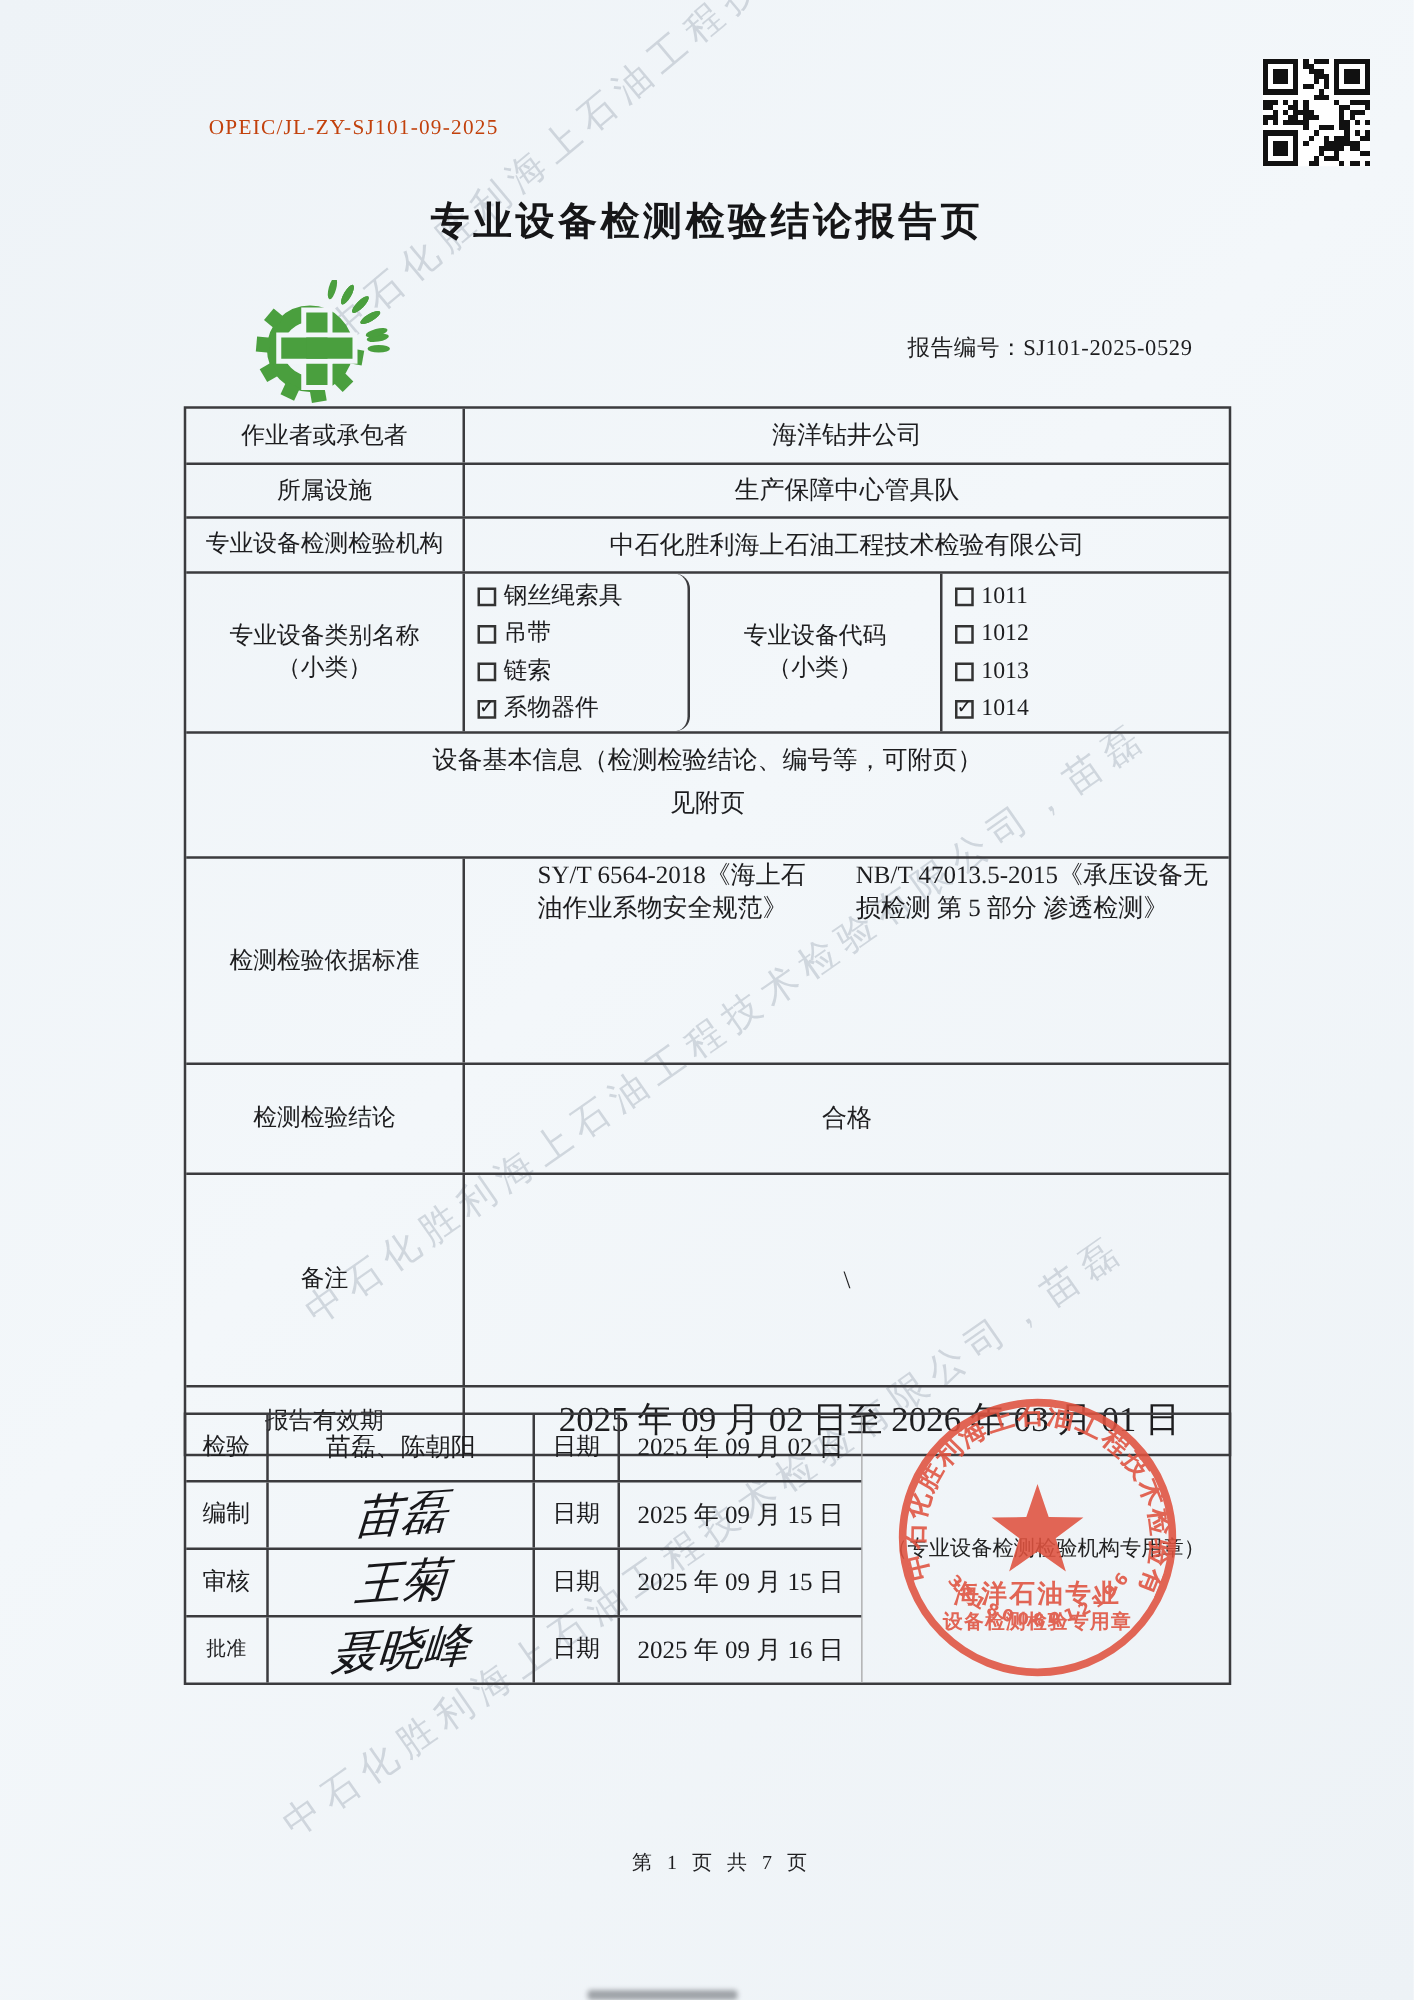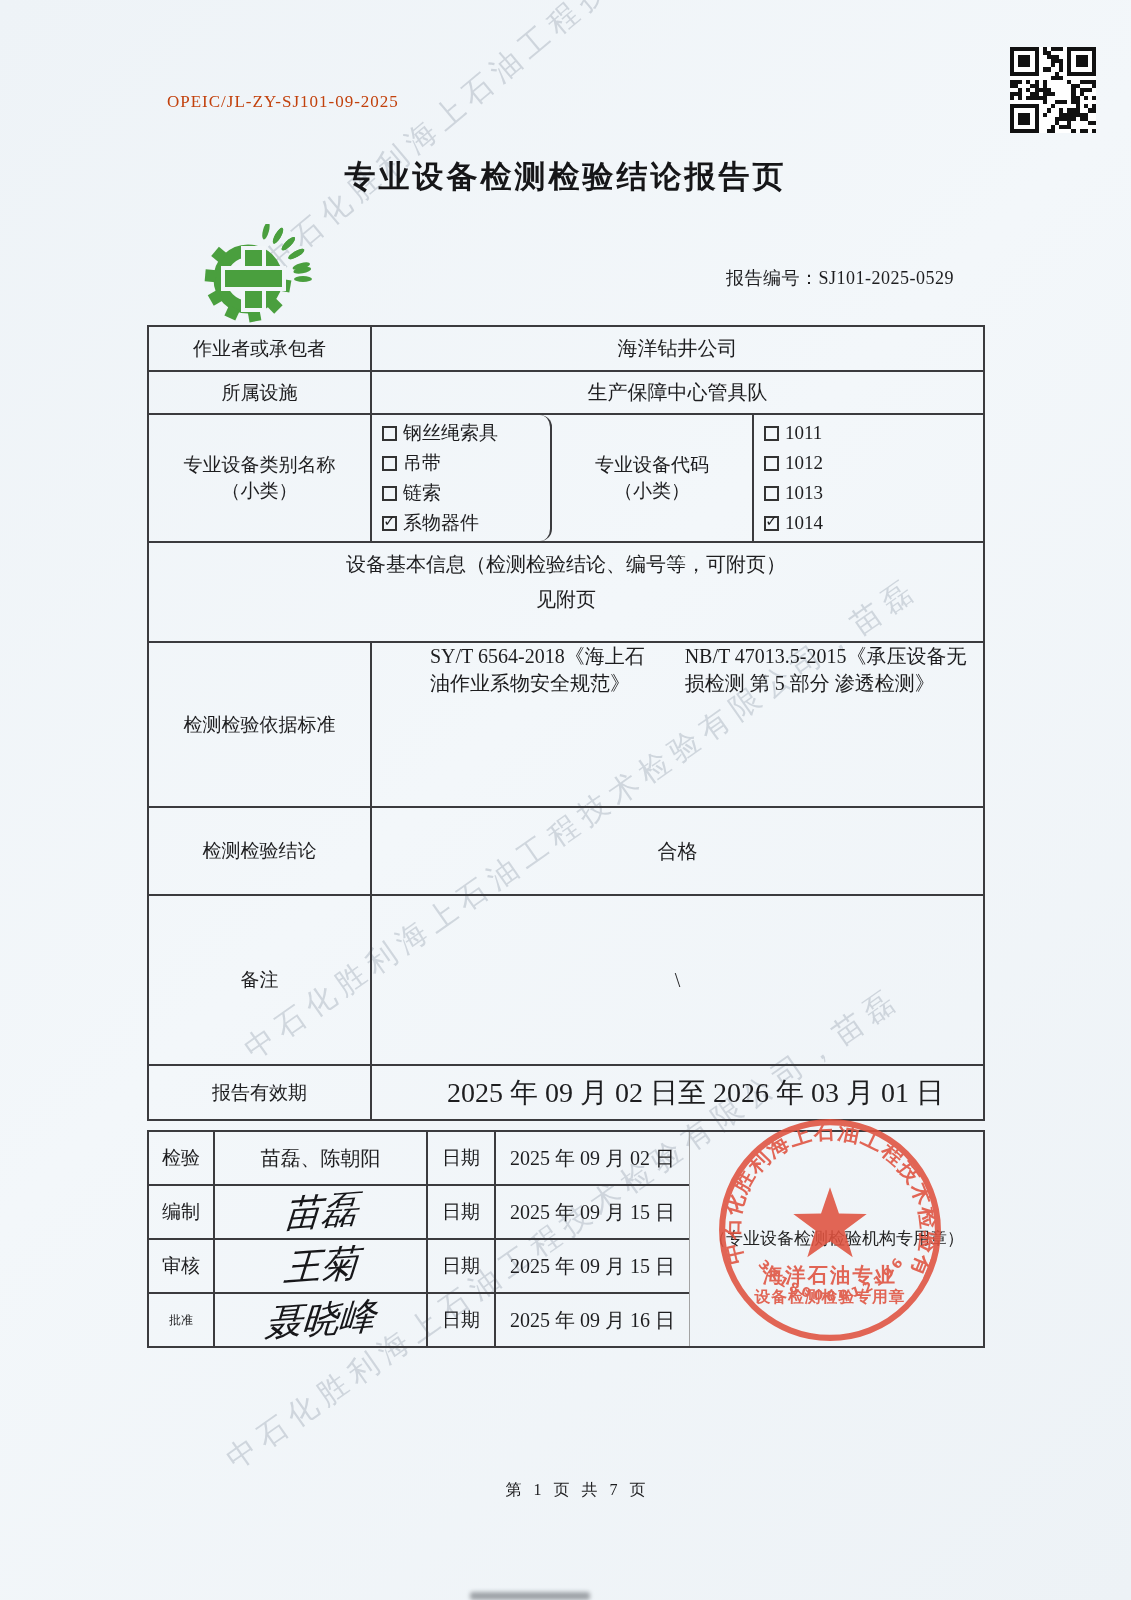--- a/index.html
+++ b/index.html
@@ -348,20 +348,24 @@
 
 <div class="tbl" style="top:325px;">
   <div class="row" style="height:43px;">
     <div class="cell bordr lab">作业者或承包者</div>
     <div class="cell val">海洋钻井公司</div>
   </div>
   <div class="row" style="height:43px;">
     <div class="cell bordr lab">所属设施</div>
     <div class="cell val">生产保障中心管具队</div>
   </div>
+  <div class="row" style="height:44px;">
+    <div class="cell bordr lab">专业设备检测检验机构</div>
+    <div class="cell val">中石化胜利海上石油工程技术检验有限公司</div>
+  </div>
 
   <div class="row" style="height:128px;">
     <div class="cell bordr lab" style="flex-direction:column;">
       <div>专业设备类别名称</div>
       <div>（小类）</div>
     </div>
     <div class="cell bordr left-pad" style="flex:0 0 180px;flex-direction:column;align-items:flex-start;justify-content:center;padding-left:10px;">
       <div class="cb-line">
           <span class="box">
             <span></span>
@@ -468,21 +472,21 @@
     </div>
     <div class="row" style="height:54px;flex:1;">
       <div class="cell bordr" style="flex:0 0 66px;font-size:19px;">审核</div>
       <div class="cell bordr" style="flex:0 0 213px;">
           <span class="hand">王菊</span>
         </div>
       <div class="cell bordr" style="flex:0 0 68px;font-size:19px;">日期</div>
       <div class="cell" style="flex:1;font-size:20px;">2025 年 09 月 15 日</div>
     </div>
     <div class="row" style="height:54px;flex:1;">
-      <div class="cell bordr" style="flex:0 0 66px;font-size:12px;">批准</div>
+      <div class="cell bordr" style="flex:0 0 66px;font-size:16px;">批准</div>
       <div class="cell bordr" style="flex:0 0 213px;">
           <span class="hand">聂晓峰</span>
         </div>
       <div class="cell bordr" style="flex:0 0 68px;font-size:19px;">日期</div>
       <div class="cell" style="flex:1;font-size:20px;">2025 年 09 月 16 日</div>
     </div>
   </div>
   <div class="cell" style="flex:1;">
     <span class="stamp-label">（专业设备检测检验机构专用章）</span>
   </div>

